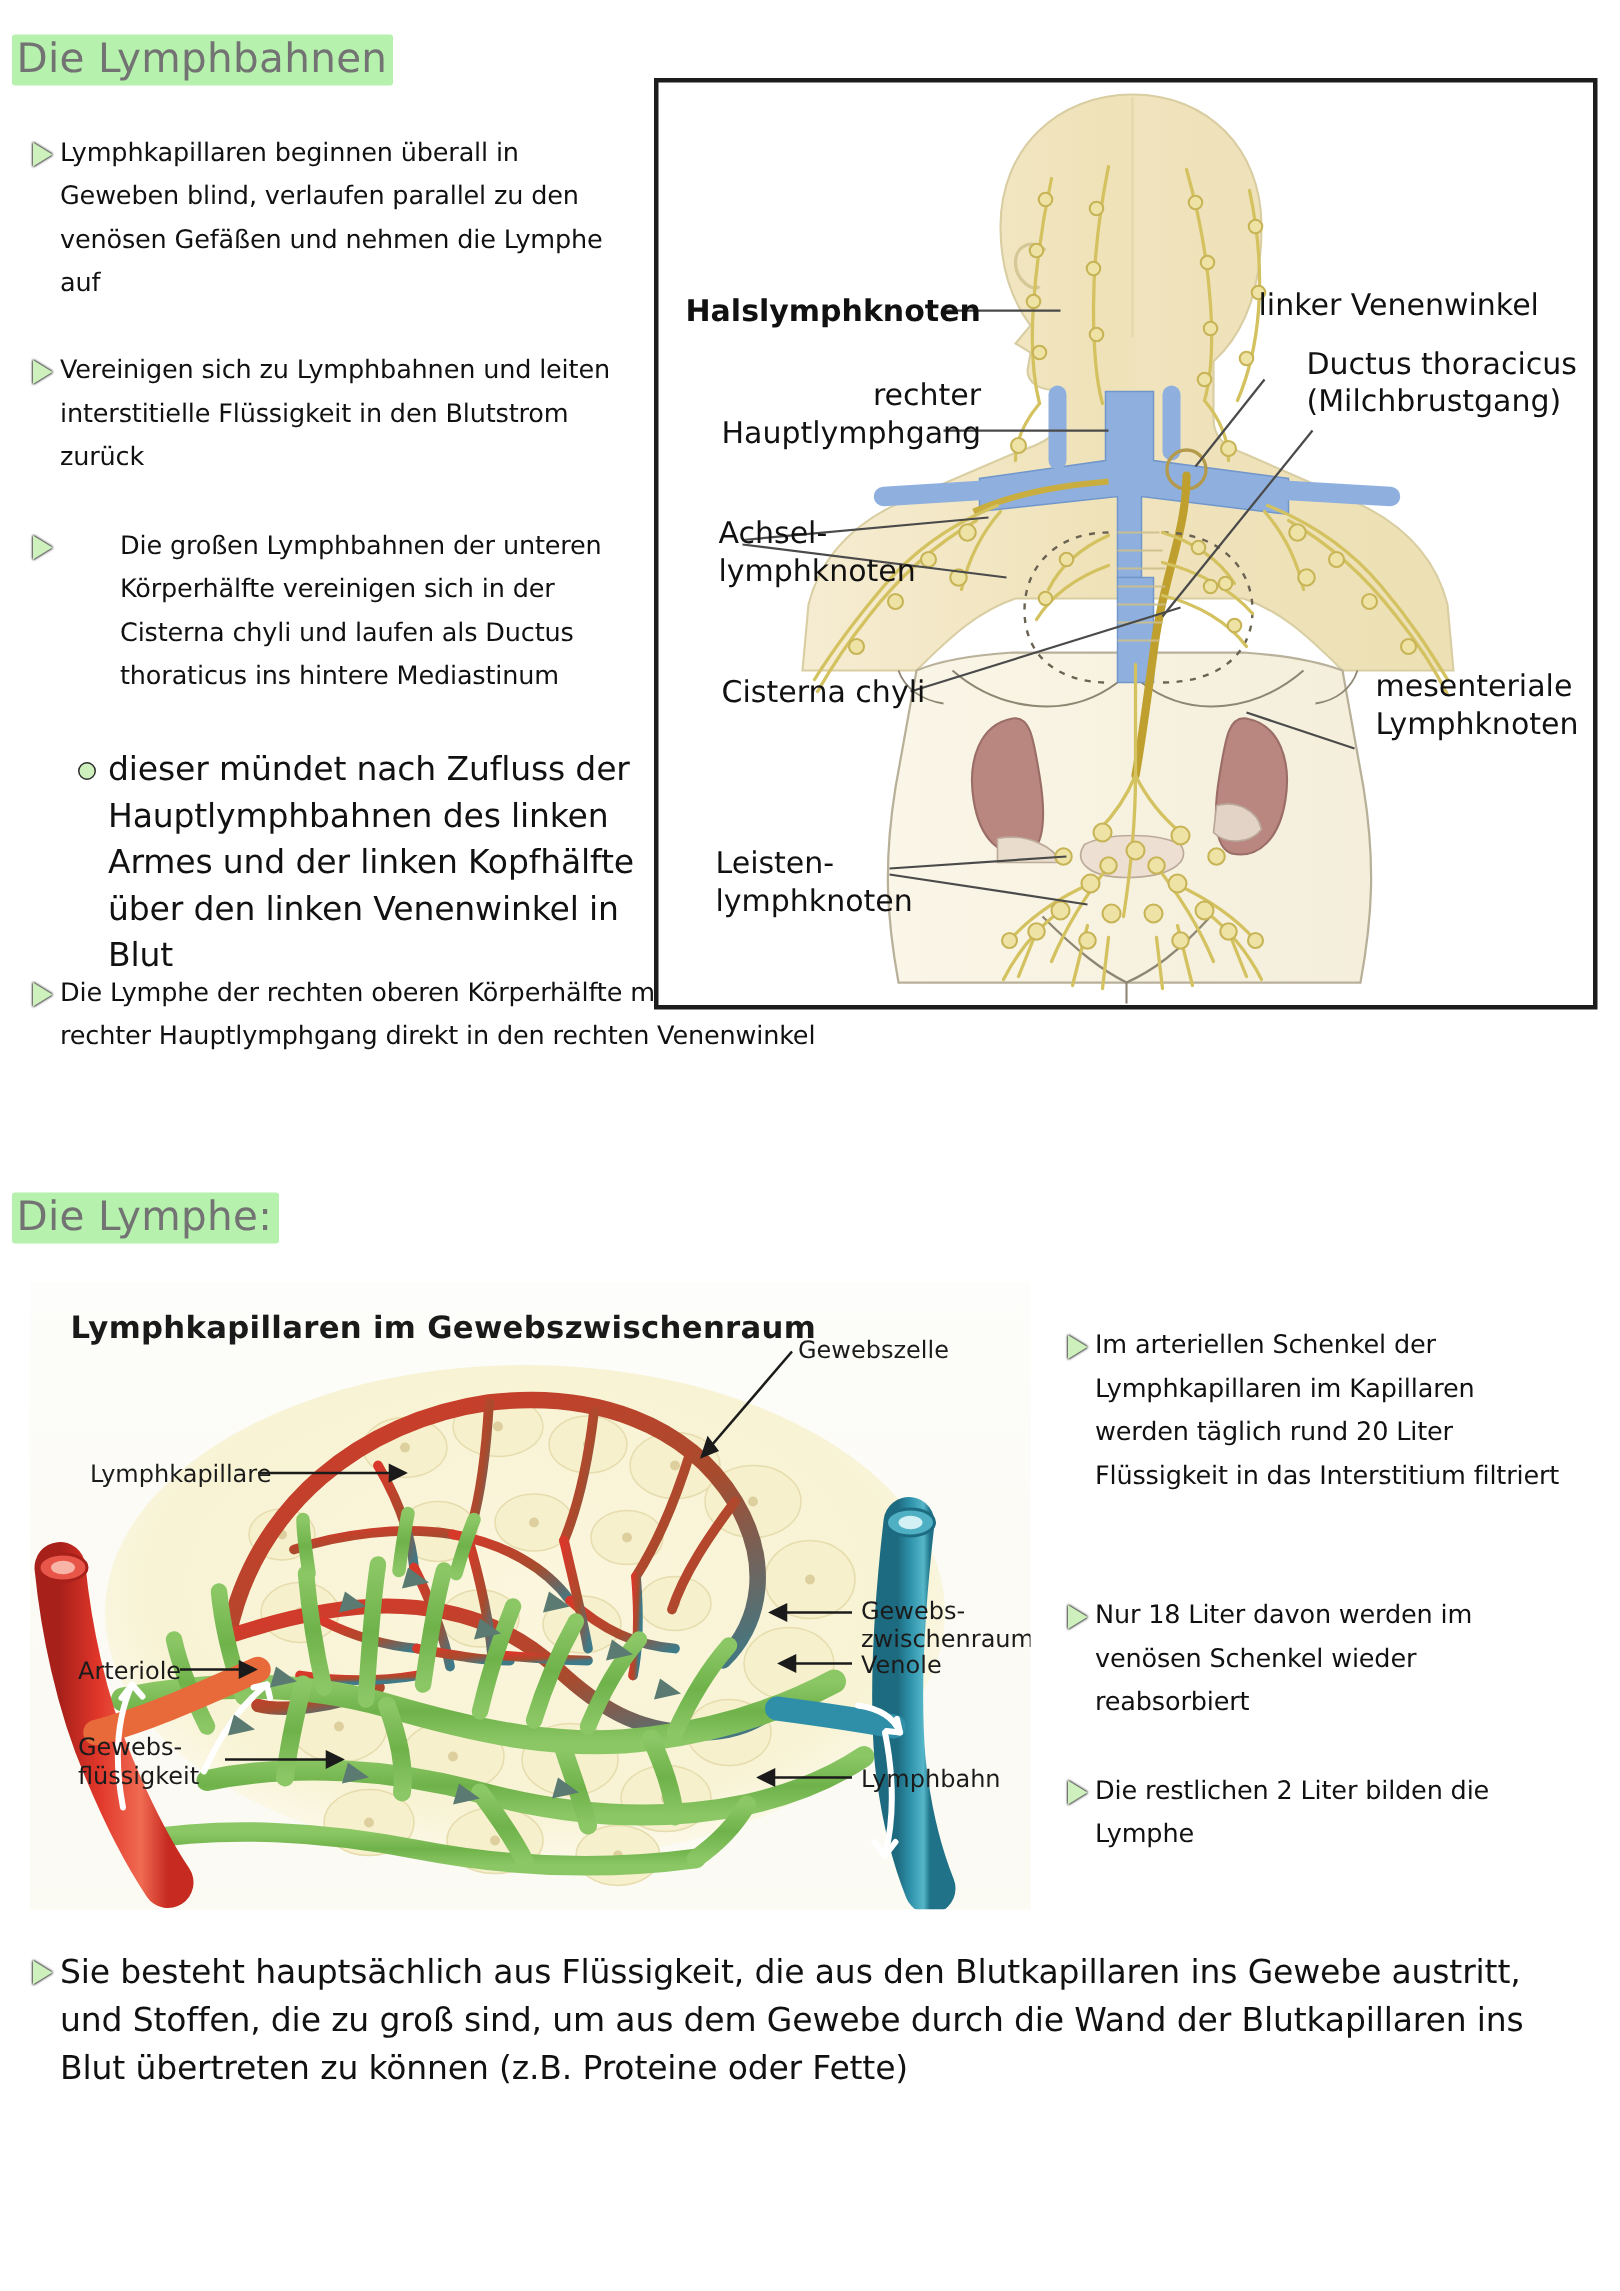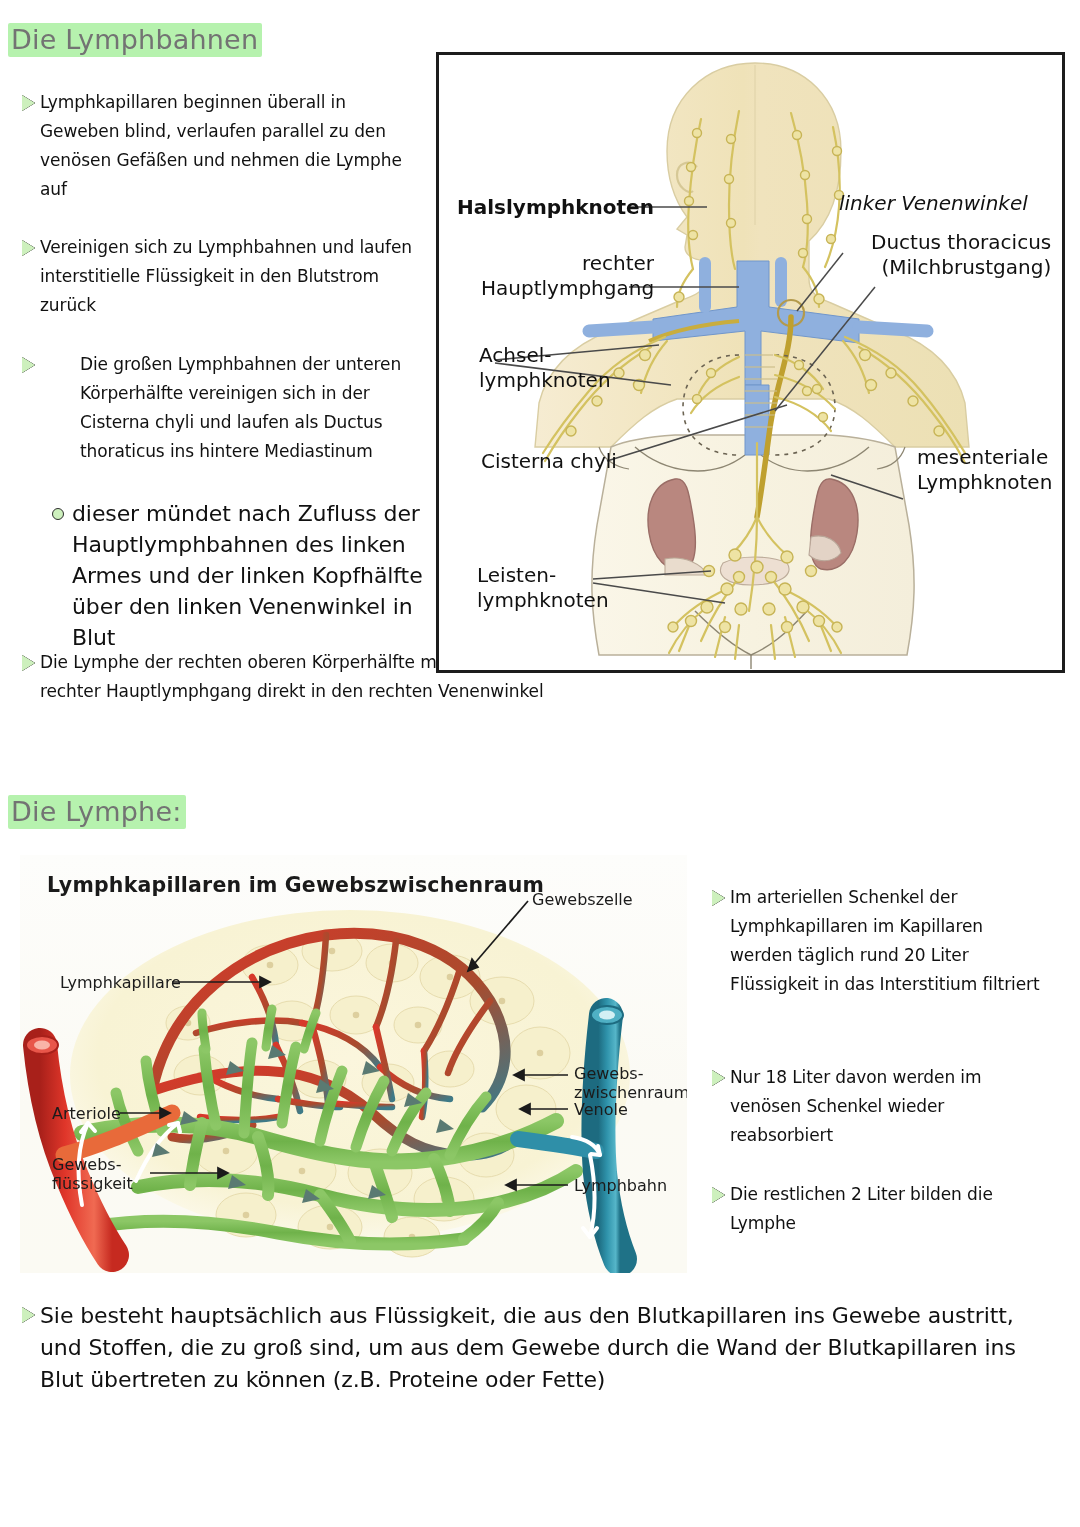--- a/index.html
+++ b/index.html
@@ -131,21 +131,21 @@
   <span class="hl">Die Lymphbahnen</span>
 </div>
 
 <div class="bullet" style="left:22px; top:88px; width:400px;">
   <span class="tri"></span>
   <span class="txt">Lymphkapillaren beginnen überall in Geweben blind, verlaufen parallel zu den venösen Gefäßen und nehmen die Lymphe auf</span>
 </div>
 
 <div class="bullet" style="left:22px; top:233px; width:400px;">
   <span class="tri"></span>
-  <span class="txt">Vereinigen sich zu Lymphbahnen und laufen interstitielle Flüssigkeit in den Blutstrom zurück</span>
+  <span class="txt">Vereinigen sich zu Lymphbahnen und leiten interstitielle Flüssigkeit in den Blutstrom zurück</span>
 </div>
 
 <div class="bullet" style="left:22px; top:350px; width:410px;gap:40px;">
   <span class="tri"></span>
   <span class="txt">Die großen Lymphbahnen der unteren Körperhälfte vereinigen sich in der Cisterna chyli und laufen als Ductus thoraticus ins hintere Mediastinum</span>
 </div>
 
 <div class="bullet sub" style="left:52px; top:498px; width:378px;">
   <span class="circ"></span>
   <span class="txt">dieser mündet nach Zufluss der Hauptlymphbahnen des linken Armes und der linken Kopfhälfte über den linken Venenwinkel in Blut</span>
@@ -361,23 +361,23 @@
     <div class="fig-label" style="left:18px; top:140px;font-weight:bold;">Halslymphknoten</div>
 
     <div class="fig-label" style="left:42px; top:196px; text-align:right;">rechter
 Hauptlymphgang</div>
 
     <div class="fig-label" style="left:40px; top:288px;">Achsel-
 lymphknoten</div>
 
     <div class="fig-label" style="left:42px; top:394px;text-align:center;">Cisterna chyli</div>
 
-    <div class="fig-label" style="left:400px; top:136px;font-style:italic;">linker Venenwinkel</div>
-
-    <div class="fig-label" style="left:432px; top:175px;text-align:right;">Ductus thoracicus
+    <div class="fig-label" style="left:400px; top:136px;">linker Venenwinkel</div>
+
+    <div class="fig-label" style="left:432px; top:175px;">Ductus thoracicus
 (Milchbrustgang)</div>
 
     <div class="fig-label" style="left:478px; top:390px;">mesenteriale
 Lymphknoten</div>
 
     <div class="fig-label" style="left:38px; top:508px;">Leisten-
 lymphknoten</div>
   </div>
 </div>
 

